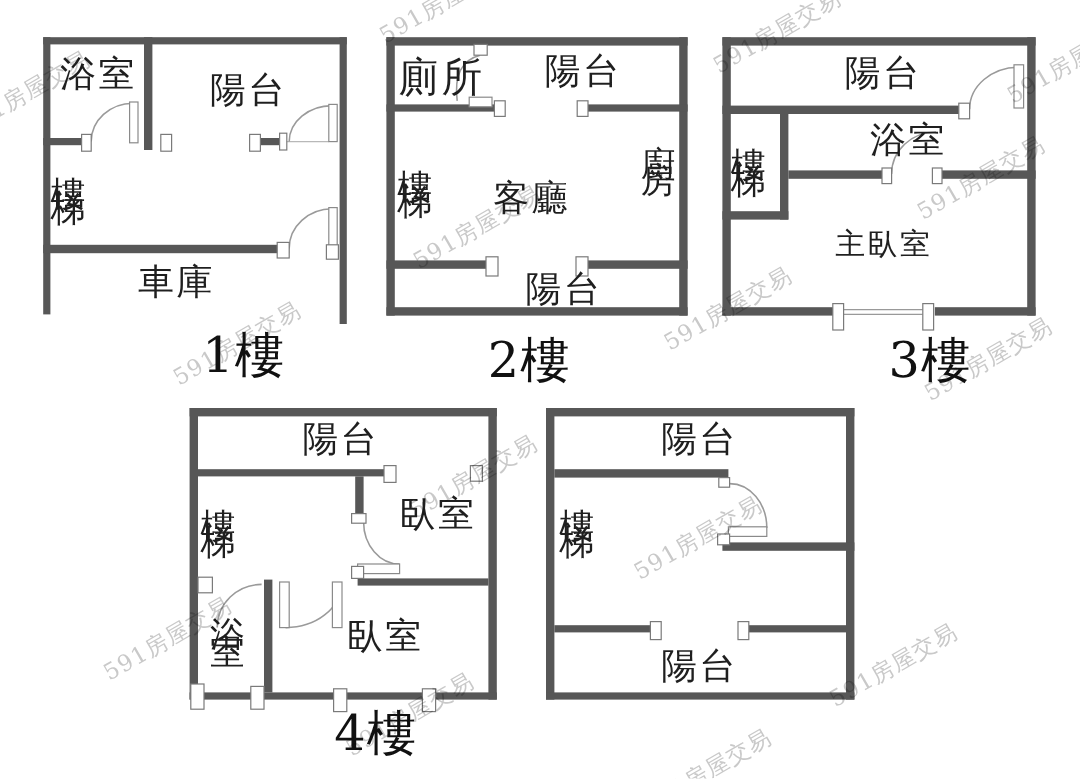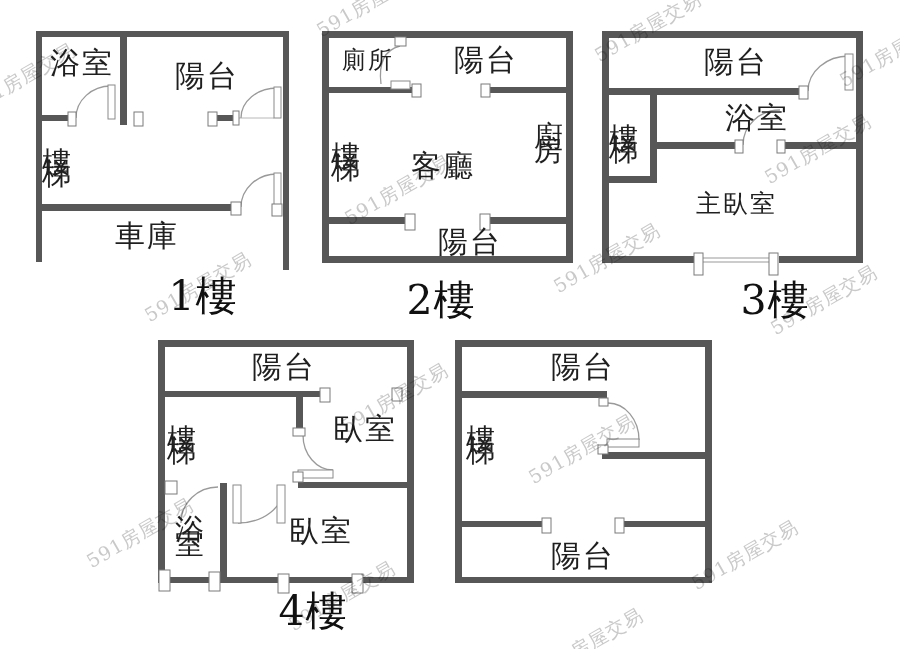--- a/index.html
+++ b/index.html
@@ -167,21 +167,21 @@
       </g>
     </g>
   </svg>
 
   <div class="lbl" style="left:50px;top:48px;">浴室</div>
   <div class="lbl" style="left:175px;top:61px;">陽台</div>
   <div class="vlbl" style="left:42px;top:124px;">樓梯</div>
   <div class="lbl" style="left:115px;top:221px;">車庫</div>
   <div class="floorlab" style="left:176px;top:276px;">1樓</div>
 
-  <div class="lbl" style="left:342px;top:48px;font-size:24px;text-align:right;">廁所</div>
+  <div class="lbl" style="left:332px;top:48px;font-size:34px;text-align:right;">廁所</div>
   <div class="lbl" style="left:454px;top:45px;">陽台</div>
   <div class="vlbl" style="left:331px;top:118px;">樓梯</div>
   <div class="lbl" style="left:411px;top:151px;font-size:30px;">客廳</div>
   <div class="vlbl" style="left:534px;top:97px;">廚房</div>
   <div class="lbl" style="left:438px;top:227px;">陽台</div>
   <div class="floorlab" style="left:414px;top:280px;">2樓</div>
 
   <div class="lbl" style="left:704px;top:47px;">陽台</div>
   <div class="vlbl" style="left:609px;top:100px;">樓梯</div>
   <div class="lbl" style="left:725px;top:103px;">浴室</div>

